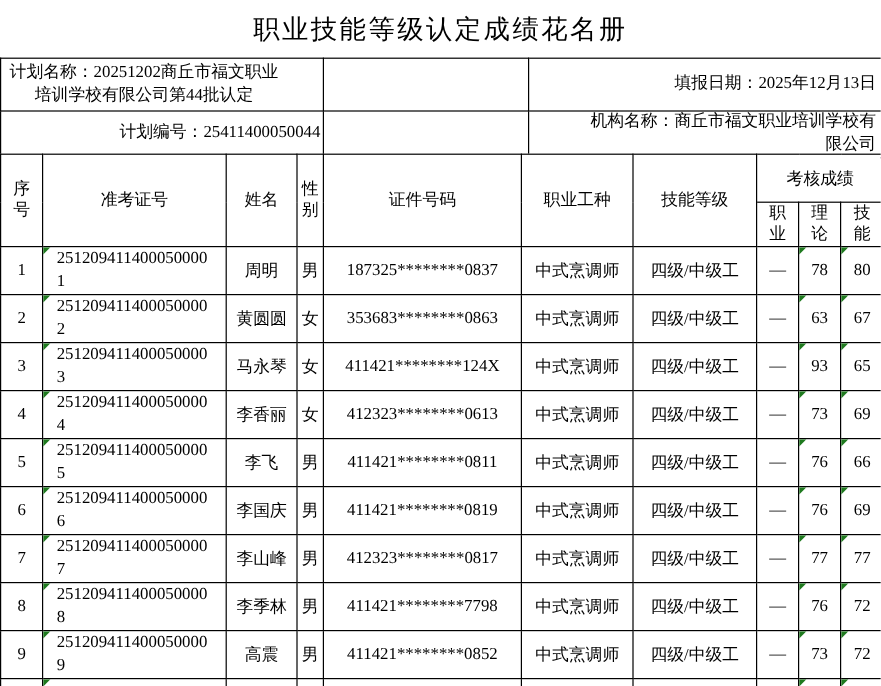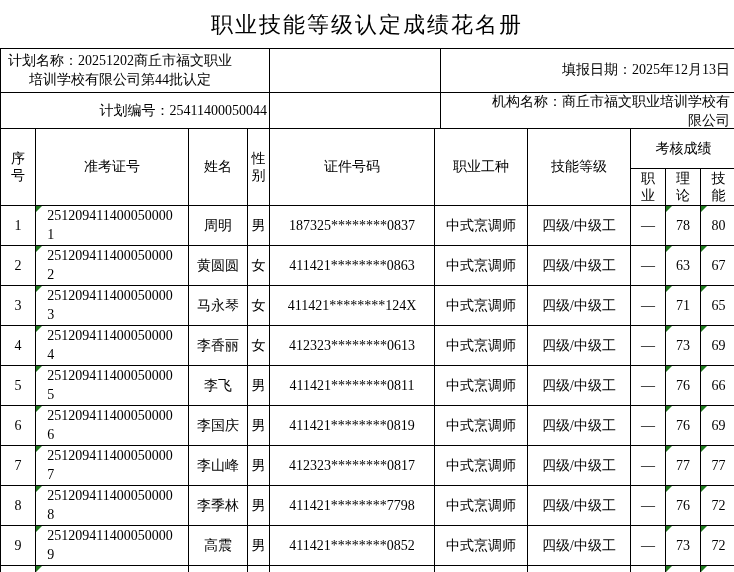--- a/index.html
+++ b/index.html
@@ -94,37 +94,37 @@
         <td>四级/中级工</td>
         <td>—</td>
         <td class="rel"><span class="tri"></span><span>78</span></td>
         <td class="rel"><span class="tri"></span><span>80</span></td>
       </tr>
       <tr class="dr">
         <td>2</td>
         <td class="rel"><span class="tri"></span><span class="wrapnum">2512094114000500002</span></td>
         <td>黄圆圆</td>
         <td>女</td>
-        <td>411421********0863</td>
+        <td>353683********0863</td>
         <td>中式烹调师</td>
         <td>四级/中级工</td>
         <td>—</td>
         <td class="rel"><span class="tri"></span><span>63</span></td>
         <td class="rel"><span class="tri"></span><span>67</span></td>
       </tr>
       <tr class="dr">
         <td>3</td>
         <td class="rel"><span class="tri"></span><span class="wrapnum">2512094114000500003</span></td>
         <td>马永琴</td>
         <td>女</td>
         <td>411421********124X</td>
         <td>中式烹调师</td>
         <td>四级/中级工</td>
         <td>—</td>
-        <td class="rel"><span class="tri"></span><span>71</span></td>
+        <td class="rel"><span class="tri"></span><span>93</span></td>
         <td class="rel"><span class="tri"></span><span>65</span></td>
       </tr>
       <tr class="dr">
         <td>4</td>
         <td class="rel"><span class="tri"></span><span class="wrapnum">2512094114000500004</span></td>
         <td>李香丽</td>
         <td>女</td>
         <td>412323********0613</td>
         <td>中式烹调师</td>
         <td>四级/中级工</td>

